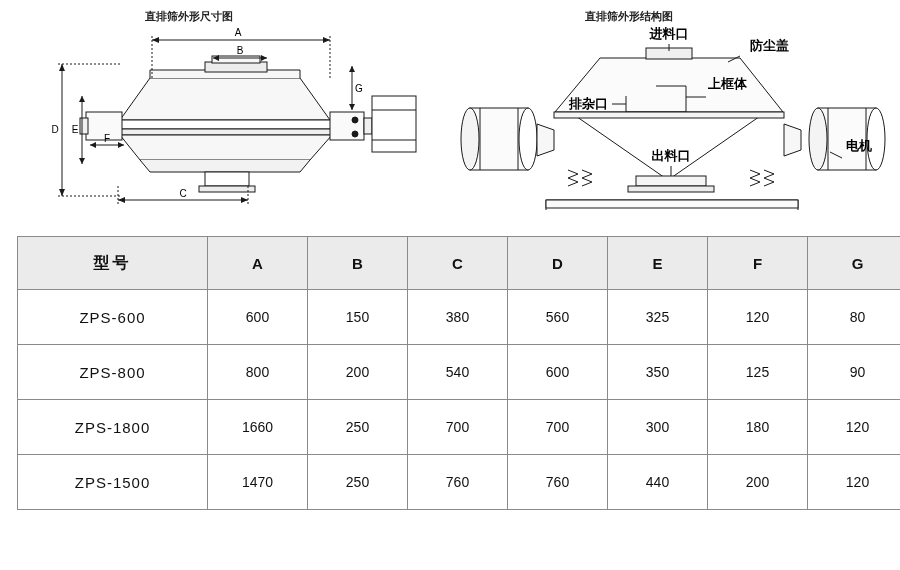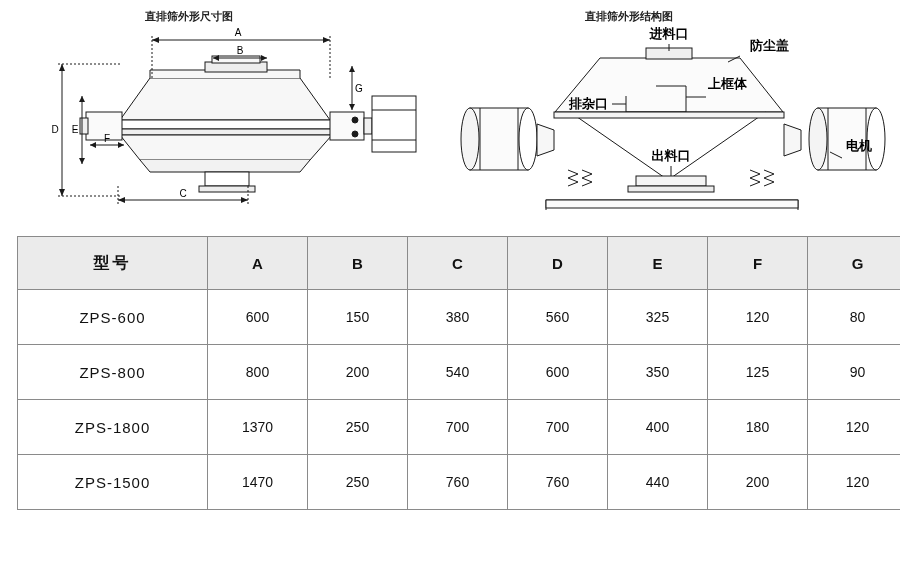--- a/index.html
+++ b/index.html
@@ -259,25 +259,25 @@
         <td>800</td>
         <td>200</td>
         <td>540</td>
         <td>600</td>
         <td>350</td>
         <td>125</td>
         <td>90</td>
       </tr>
       <tr>
         <td class="model-cell">ZPS-1800</td>
-        <td>1370</td>
+        <td>1660</td>
         <td>250</td>
         <td>700</td>
         <td>700</td>
-        <td>400</td>
+        <td>300</td>
         <td>180</td>
         <td>120</td>
       </tr>
       <tr>
         <td class="model-cell">ZPS-1500</td>
         <td>1470</td>
         <td>250</td>
         <td>760</td>
         <td>760</td>
         <td>440</td>

